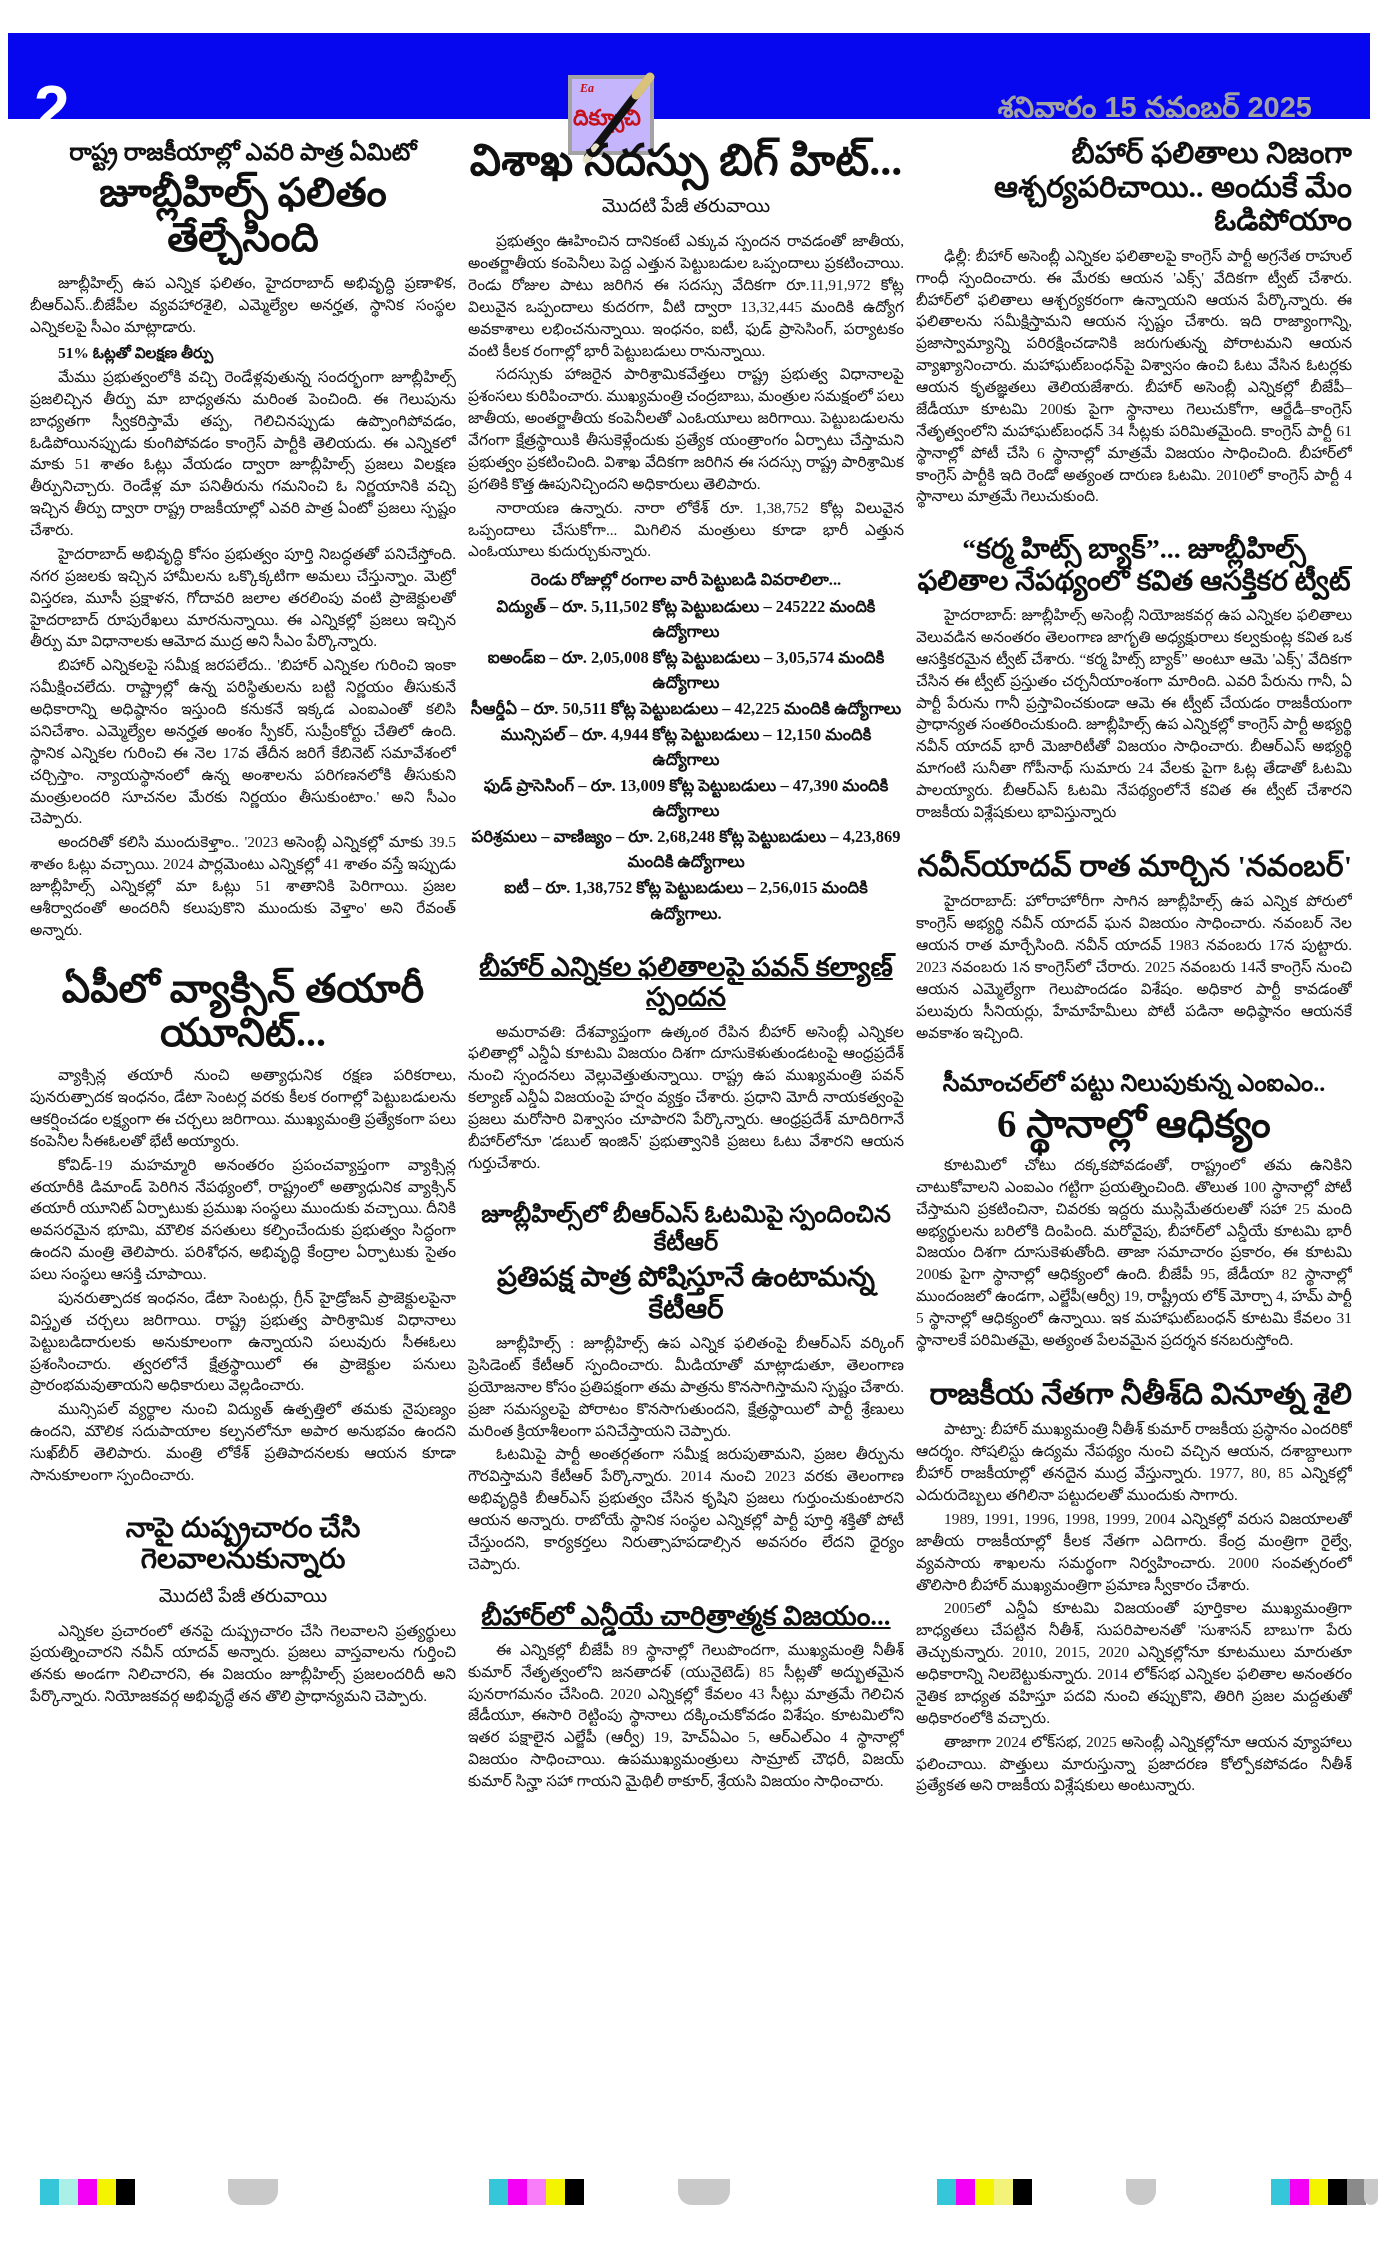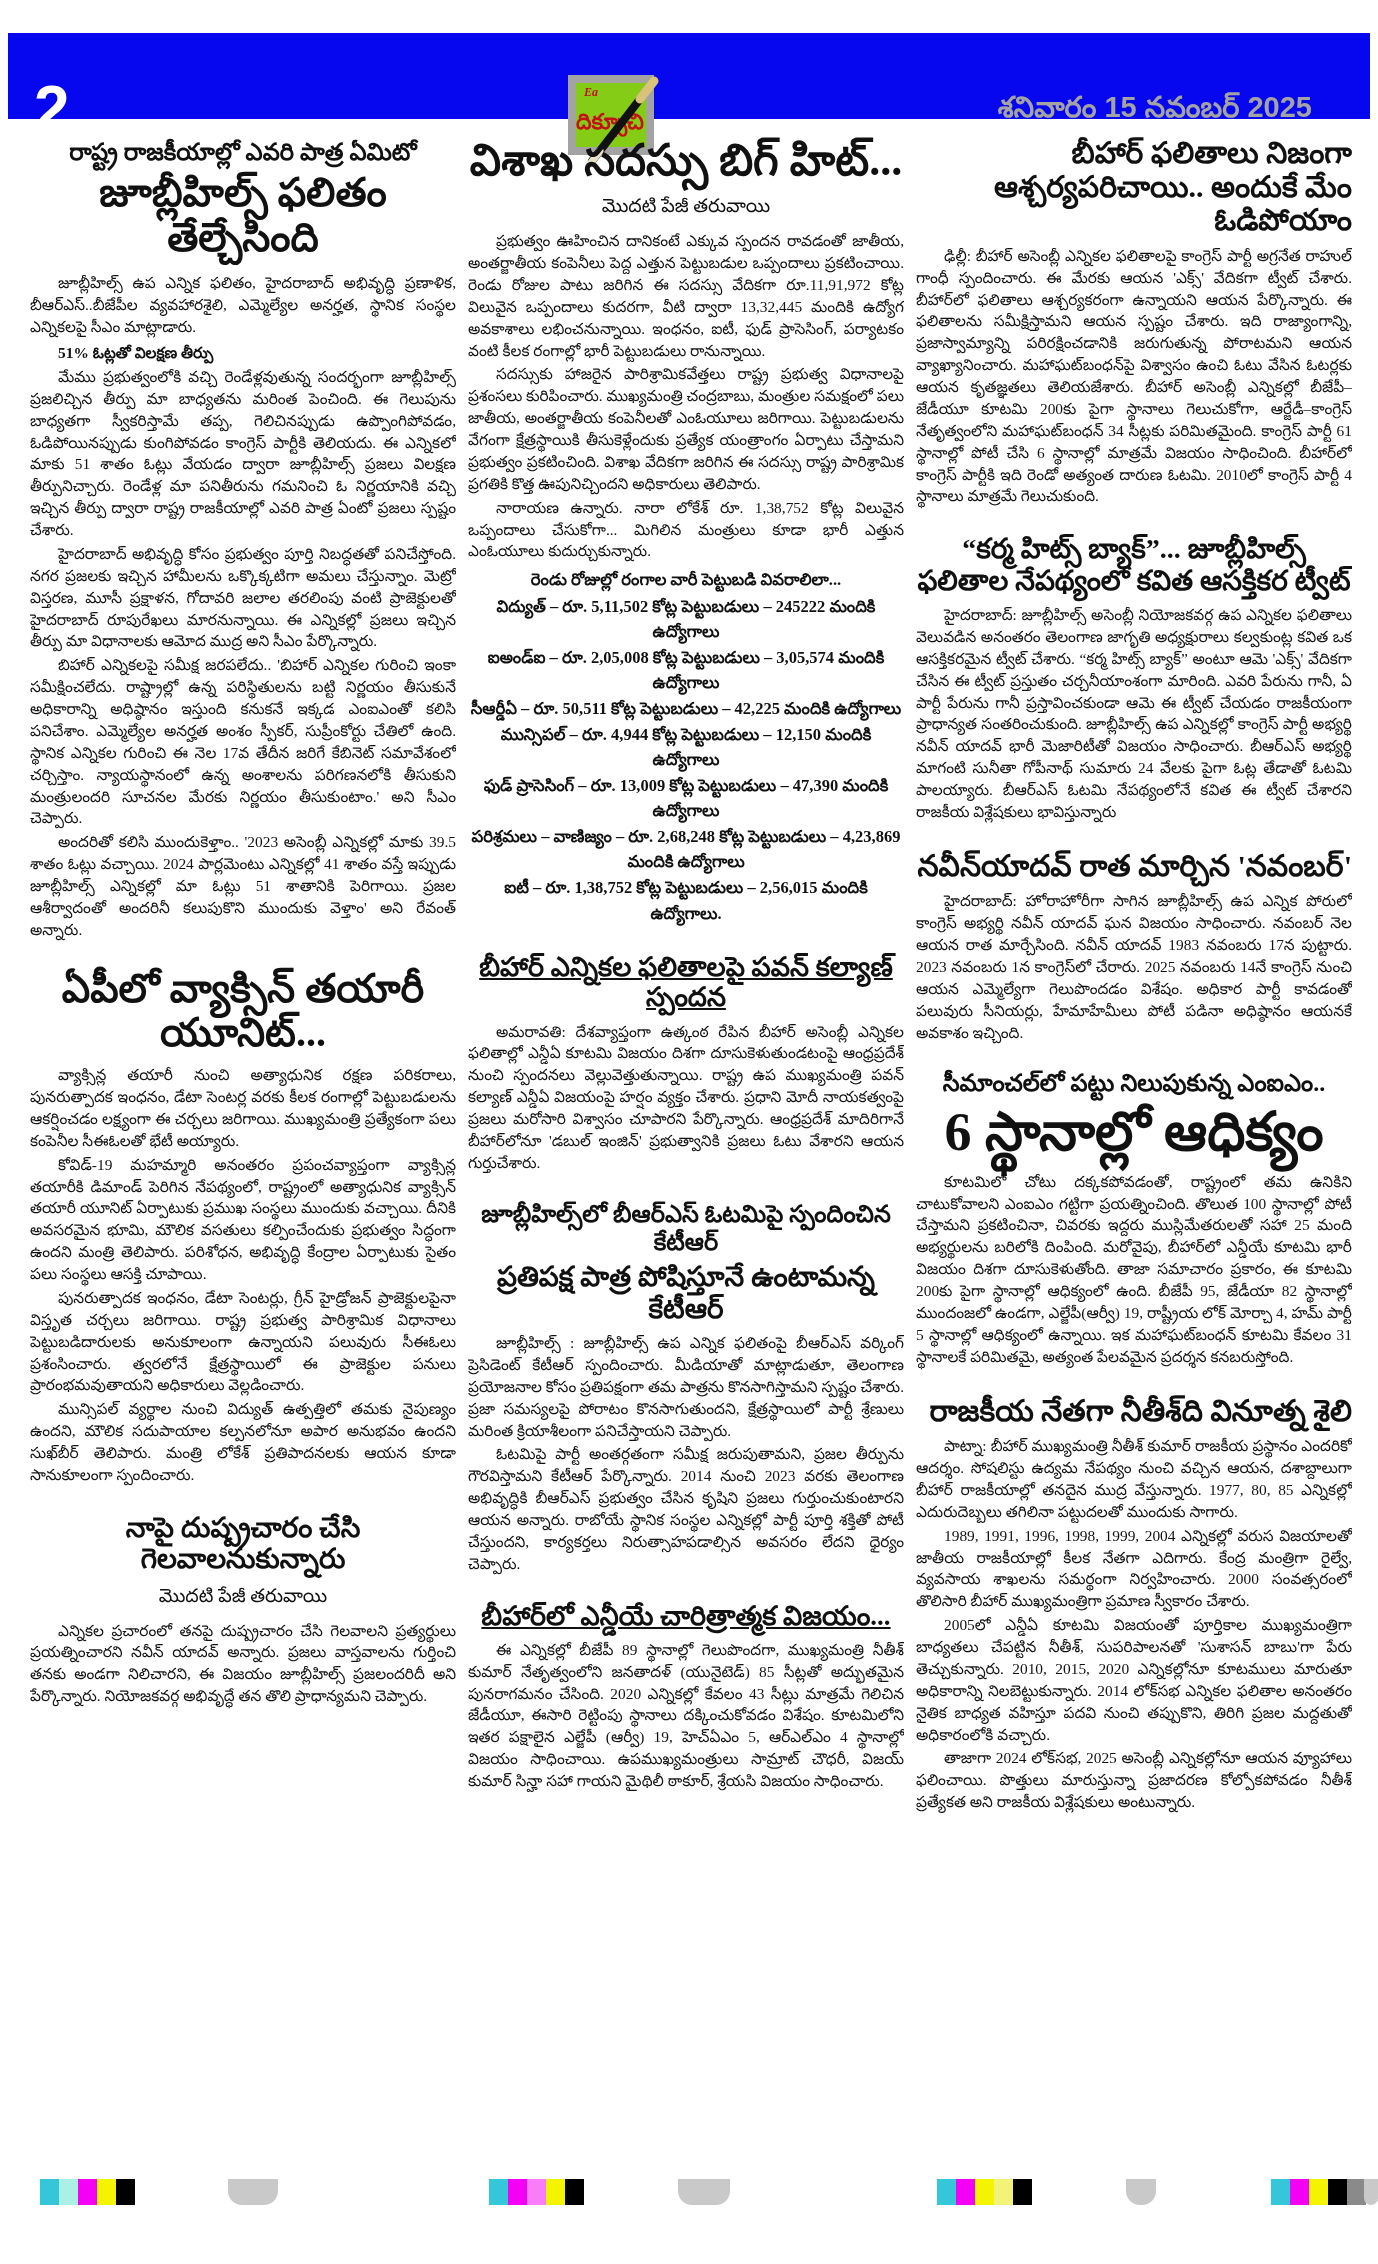--- a/index.html
+++ b/index.html
@@ -2,35 +2,35 @@
 <html><head>
 <meta charset="utf-8">
 <style>
   html,body{margin:0;padding:0;background:#ffffff;}
   body{width:1378px;height:2264px;position:relative;font-family:"Liberation Serif","DejaVu Serif",serif;color:#111;overflow:hidden;}
 
   
   .masthead{position:absolute;left:8px;top:33px;width:1362px;height:86px;background:#0707ef;}
   .pagenum{position:absolute;left:26px;top:38px;color:#fff;font-size:64px;font-weight:bold;font-family:"Liberation Sans",sans-serif;line-height:76px;}
   .issue-date{position:absolute;right:58px;top:58px;color:#a3a3a3;font-size:29px;font-weight:bold;font-family:"Liberation Sans",sans-serif;}
-  .logo{position:absolute;left:560px;top:42px;width:86px;height:80px;background:#84cc16;border:8px solid #a3a3a3;box-sizing:border-box;}
+  .logo{position:absolute;left:560px;top:42px;width:86px;height:80px;background:#c4b5fd;border:4px solid #a3a3a3;box-sizing:border-box;}
   .logo-script{position:absolute;left:8px;top:2px;color:#c41016;font-size:12px;font-style:italic;font-weight:bold;}
   .logo-text{position:absolute;left:0;right:8px;top:26px;text-align:center;color:#c41016;font-size:22px;font-weight:bold;}
   .logo-pen{position:absolute;left:-6px;top:-8px;}
 
   
   .col{position:absolute;top:132px;height:2042px;overflow:hidden;font-size:15.4px;line-height:1.42;}
   #col-left{left:30px;width:426px;}
   #col-middle{left:468px;width:436px;}
   #col-right{left:916px;width:436px;}
 
   .article{margin:0 0 26px 0;}
   .kicker{font-weight:bold;text-align:center;font-size:24px;line-height:1.2;margin:6px 0 2px;}
   .headline{font-weight:bold;text-align:center;line-height:1.12;margin:4px 0 8px;}
-  .h-54{font-size:54px;} .h-44{font-size:44px;} .h-40{font-size:40px;} .h-32{font-size:28px;font-family:Liberation Serif, serif;} .h-30{font-size:30px;text-align:right;}
+  .h-54{font-size:39px;} .h-44{font-size:44px;} .h-40{font-size:40px;} .h-32{font-size:28px;font-family:Liberation Serif, serif;} .h-30{font-size:30px;text-align:right;}
   .h-28{font-size:28px;} .h-27{font-size:27px;text-decoration:underline;}
   .subhead{text-align:center;font-size:19px;margin:2px 0 10px;}
   .lead{font-weight:normal;text-align:justify;text-indent:28px;margin:12px 0 4px;}
   .body-p{text-align:justify;text-indent:28px;margin:0 0 2px;}
   .crosshead{font-weight:bold;text-indent:28px;margin:2px 0;}
   .list-title{font-weight:bold;text-align:center;font-size:16.5px;margin:6px 0 2px;}
   .center-line{font-weight:bold;text-align:center;font-size:16.5px;line-height:1.55;margin:0;}
 
   
   .regstrip{position:absolute;left:0;top:2179px;width:1378px;height:30px;}

